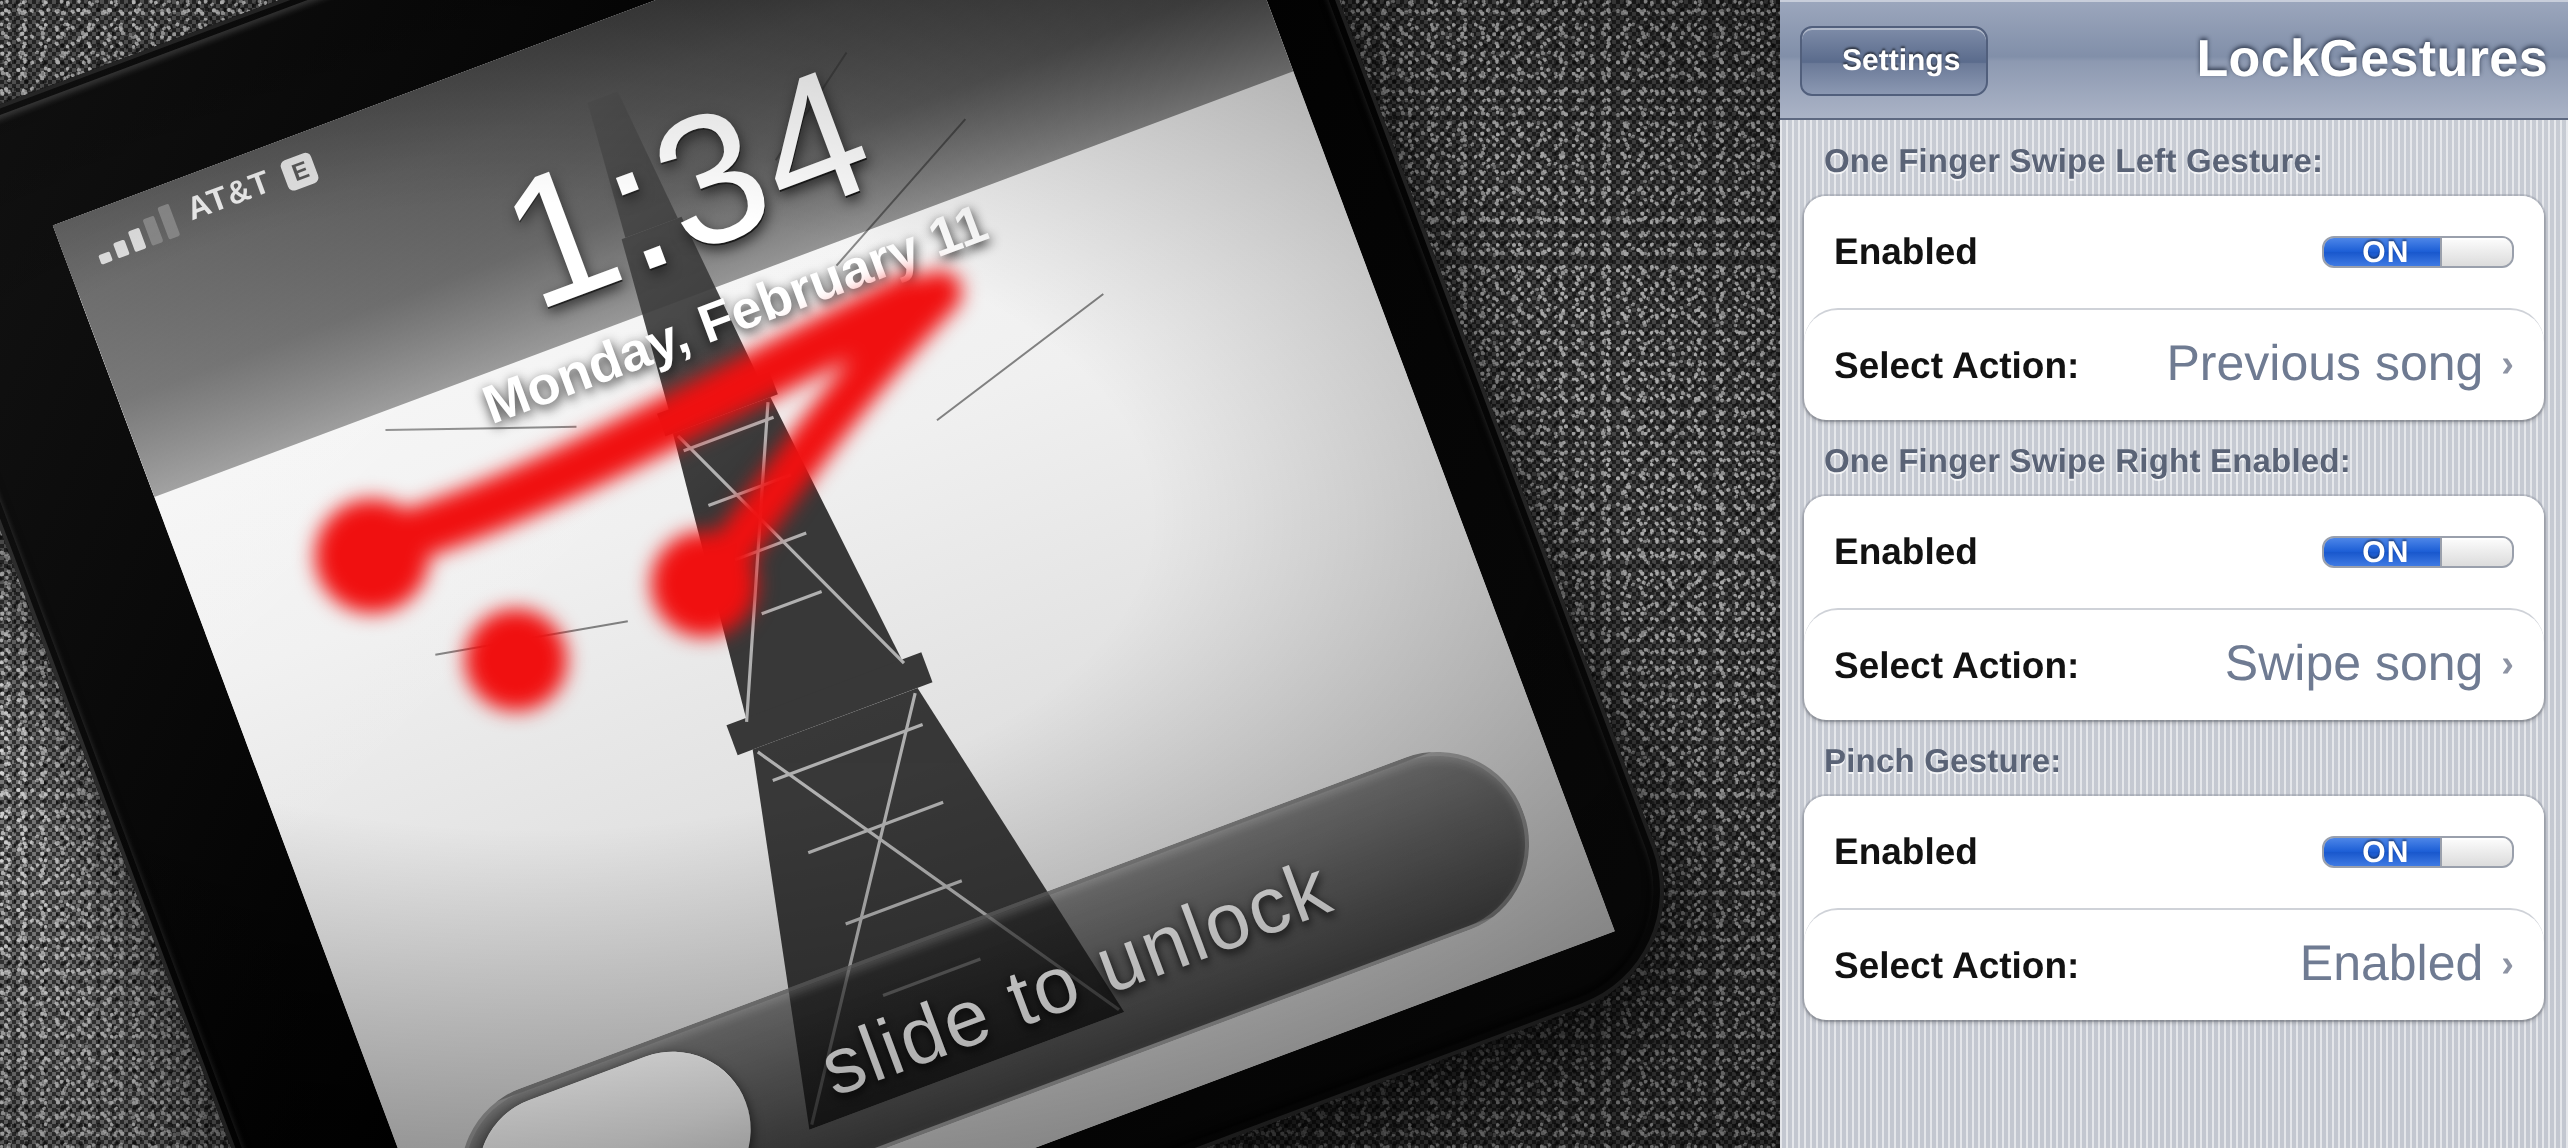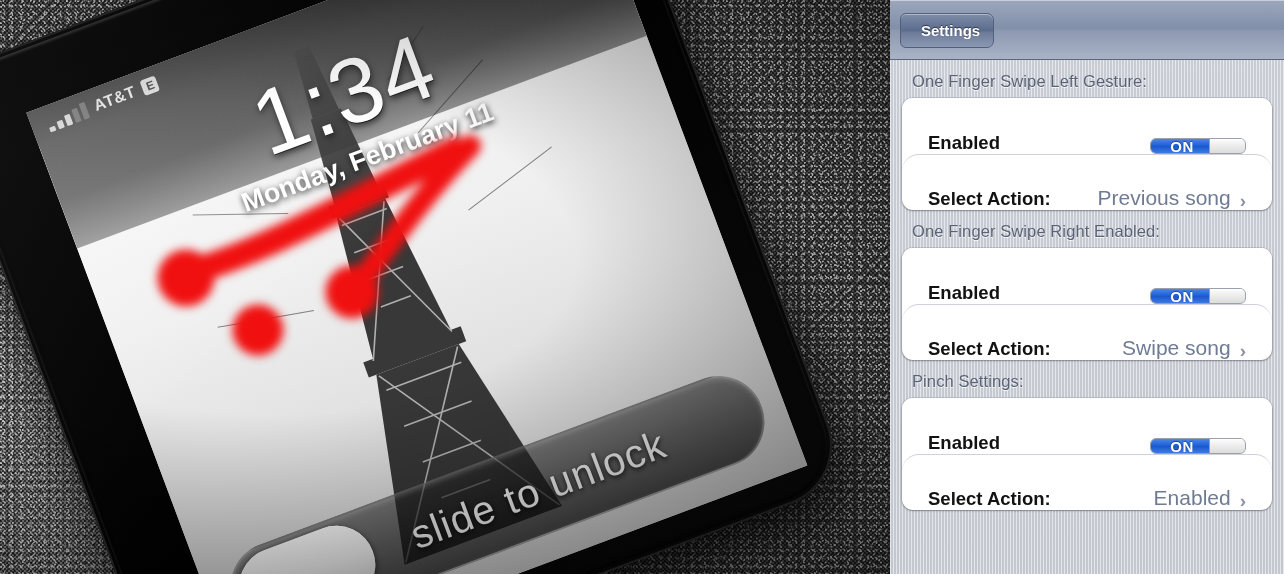--- a/index.html
+++ b/index.html
@@ -155,35 +155,35 @@
     border-left:1px solid #515f7c; border-bottom:1px solid #515f7c;
     transform:rotate(45deg); border-radius:3px; z-index:-1;
   }
   .navtitle {
     color:#fff; font-size:26px; font-weight:bold; letter-spacing:.2px;
     text-shadow:0 -1px 2px rgba(30,40,60,.85);
   }
 
   .scroll { padding:0 12px; }
   .sechead {
-    color:#5a6376; font-size:16.5px; font-weight:normal; letter-spacing:.1px;
+    color:#5a6376; font-size:16.5px; font-weight:bold; letter-spacing:.1px;
     padding:12px 6px 7px 10px;
     text-shadow:0 1px 0 rgba(255,255,255,.75);
   }
   .group {
     background:#fff; border-radius:11px; overflow:hidden;
     box-shadow:0 1px 2px rgba(0,0,0,.30), 0 0 0 1px rgba(140,145,160,.35);
   }
   .cell {
-    height:56px; display:flex; align-items:flex-end; padding:0 26px;
+    height:56px; display:flex; align-items:center; padding:0 15px;
     background:#fff;
   }
   .cell + .cell { border-top:1px solid #cfd2d8;border-radius:17px; }
   .cell-label { font-size:18.5px; font-weight:bold; color:#121212; flex:1; }
-  .cell-value { font-size:21px; color:#6f7b92; font-weight:normal; }
+  .cell-value { font-size:25px; color:#6f7b92; font-weight:normal; }
   .chev {
     margin-left:9px; color:#8d93a3; font-size:19px; font-weight:bold; line-height:1;
   }
 
   
   .toggle {
     position:relative; width:96px; height:16px; border-radius:6px;
     border:1px solid #9aa0ac; overflow:hidden;
     background:linear-gradient(180deg,#e9e9e9,#cfcfcf);
     box-shadow:inset 0 1px 2px rgba(0,0,0,.28);
@@ -280,20 +280,21 @@
 
     <div class="vign"></div>
   </div>
 
   <div class="panel">
 
     <div class="navbar">
       <div class="backbtn">
         <span>Settings</span>
       </div>
+      <div class="navtitle">LockGestures</div>
     </div>
 
     <div class="scroll">
 
       <div class="sechead">One Finger Swipe Left Gesture:</div>
       <div class="group">
         <div class="cell">
           <span class="cell-label">Enabled</span>
           <div class="toggle">
             <div class="tog-on">
@@ -320,21 +321,21 @@
             <div class="tog-knob"></div>
           </div>
         </div>
         <div class="cell">
           <span class="cell-label">Select Action:</span>
           <span class="cell-value">Swipe song</span>
           <span class="chev">›</span>
         </div>
       </div>
 
-      <div class="sechead">Pinch Settings:</div>
+      <div class="sechead">Pinch Gesture:</div>
       <div class="group">
         <div class="cell">
           <span class="cell-label">Enabled</span>
           <div class="toggle">
             <div class="tog-on">
               <span>ON</span>
             </div>
             <div class="tog-knob"></div>
           </div>
         </div>

